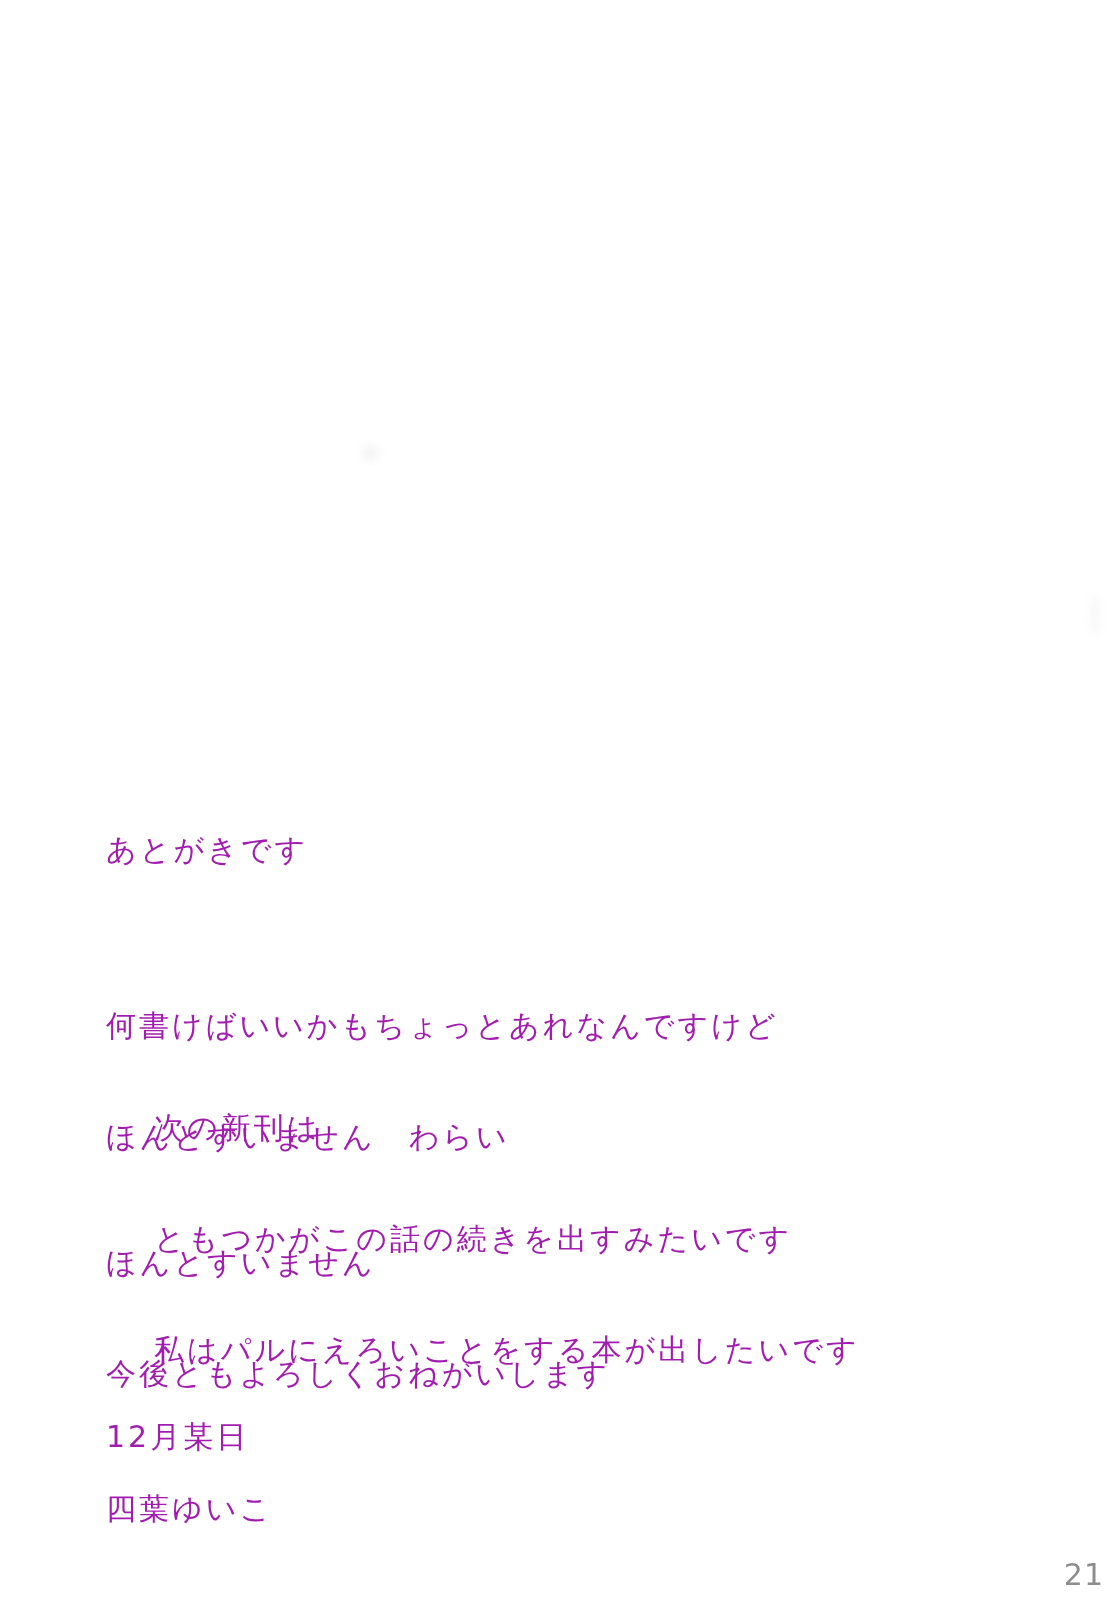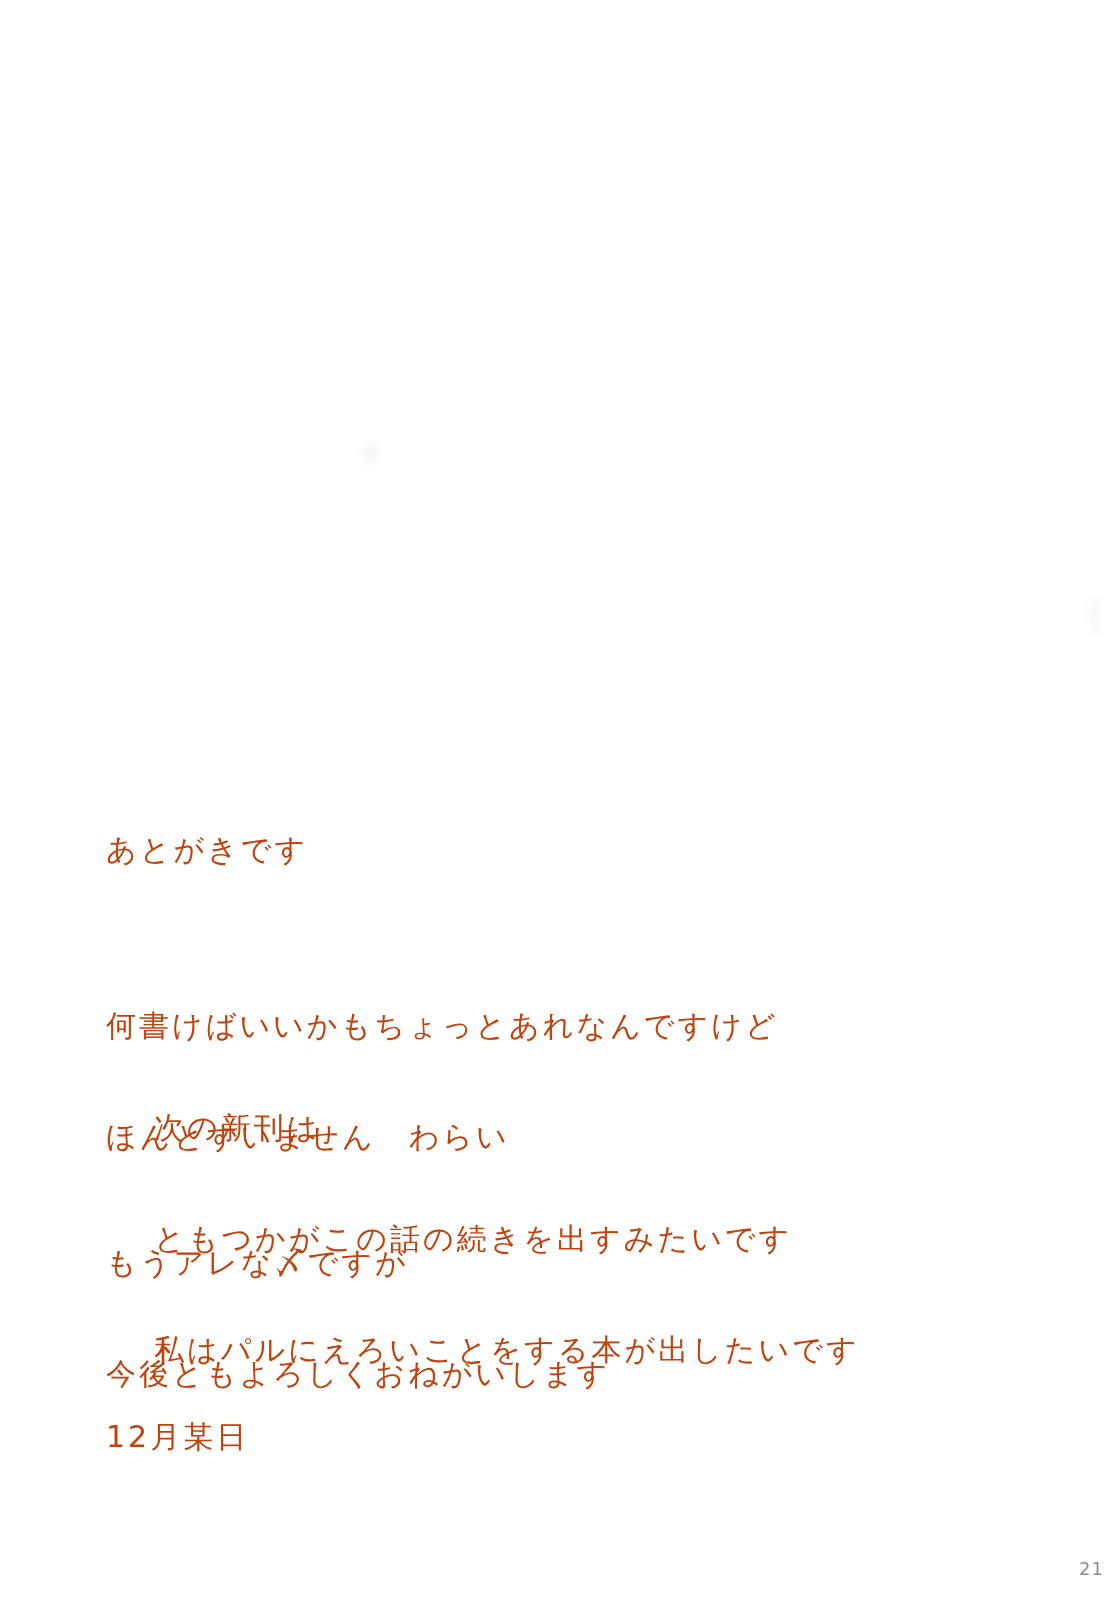--- a/index.html
+++ b/index.html
@@ -12,40 +12,40 @@
     width: 1113px;
     height: 1600px;
     margin: 0 auto;
     background: #ffffff;
     overflow: hidden;
     font-family: "DejaVu Sans", "Liberation Sans", sans-serif;
   }
   .afterword-text {
     position: absolute;
     left: 106px;
-    color: #c2410c;
+    color: #a21caf;
     font-size: 30px;
     line-height: 37px;
     letter-spacing: 3px;
     white-space: pre;
     font-weight: 500;
   }
   .intro      { top: 757px;  }
   .para1      { top: 826px;  }
   .para2      { top: 933px;  }
   .para3      { top: 1035px; margin-left: 48px; }
   .para4      { top: 1170px; }
   .date-line  { top: 1344px; }
   .author-line{ top: 1416px; }
   .page-number {
     position: absolute;
     right: 9px;
     top: 1560px;
     color: #8d8d8d;
-    font-size: 18px;
+    font-size: 30px;
     letter-spacing: 1px;
     line-height: 1;
   }
   
   .smudge {
     position: absolute;
     border-radius: 50%;
     background: #9a9a9a;
     filter: blur(4px);
     opacity: 0.10;
@@ -70,27 +70,30 @@
     <div>ほんとすいません　わらい</div>
   </div>
 
   <div class="afterword-text para3">
     <div>次の新刊は</div>
     <div>ともつかがこの話の続きを出すみたいです</div>
     <div>私はパルにえろいことをする本が出したいです</div>
   </div>
 
   <div class="afterword-text para4">
-    <div>もうアレな〆ですが</div>
+    <div>ほんとすいません</div>
     <div>今後ともよろしくおねがいします</div>
   </div>
 
   <div class="afterword-text date-line">
     <div>12月某日</div>
   </div>
 
+  <div class="afterword-text author-line">
+    <div>四葉ゆいこ</div>
+  </div>
 
   <div class="page-number">21</div>
 
   <div class="smudge smudge-1"></div>
   <div class="smudge smudge-2"></div>
 
 </div>
 
 </body></html>

